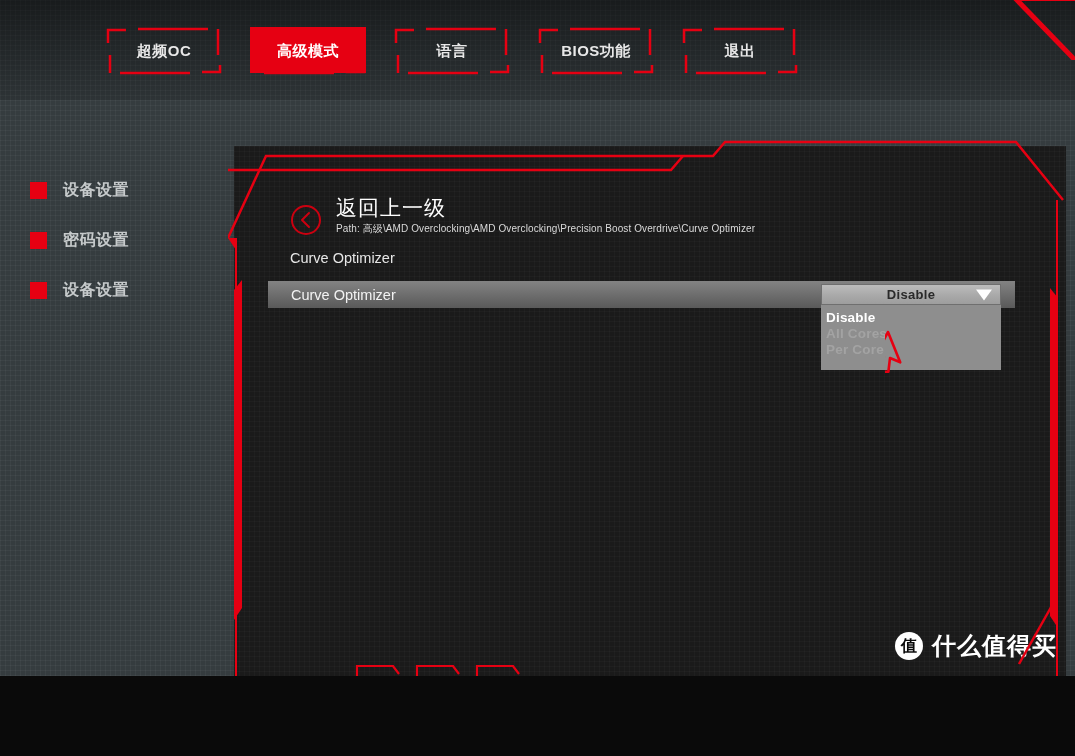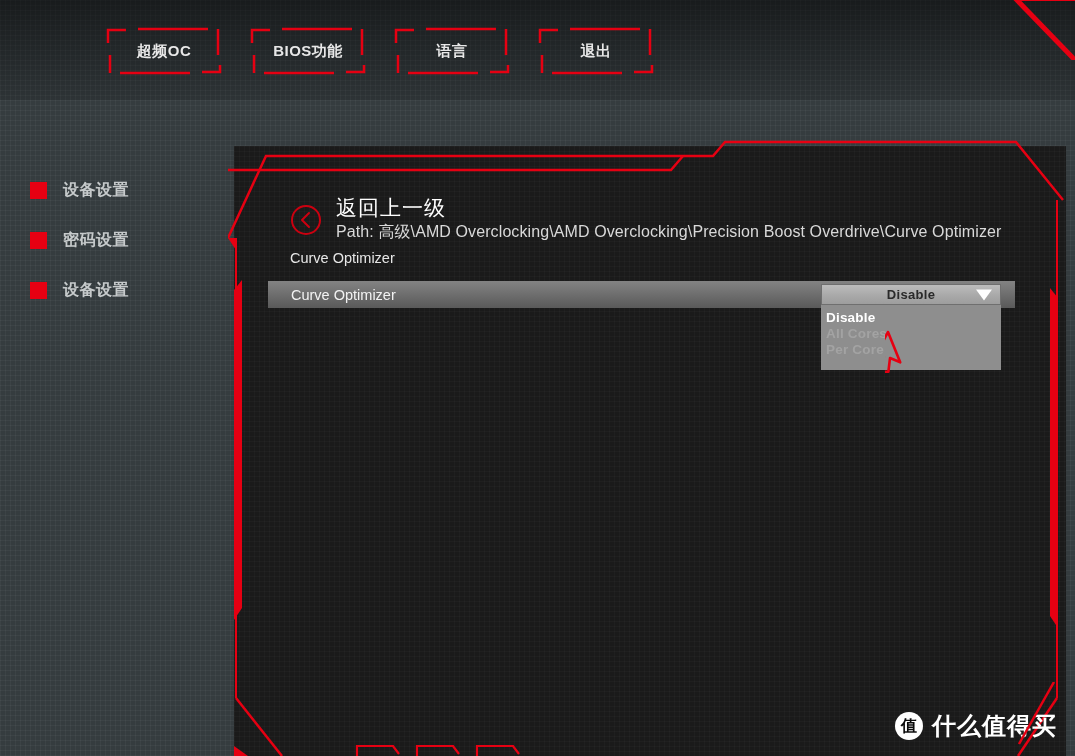--- a/index.html
+++ b/index.html
@@ -8,21 +8,21 @@
     width: 1075px;
     height: 756px;
     overflow: hidden;
     background: #0a0a0a;
     font-family: "Liberation Sans", "DejaVu Sans", sans-serif;
   }
 
   #screen {
     position: relative;
     width: 1075px;
-    height: 756px;
+    height: 676px;
     background-color: #353c3f;
     background-image:
       linear-gradient(rgba(255,255,255,0.035) 1px, transparent 1px),
       linear-gradient(90deg, rgba(255,255,255,0.035) 1px, transparent 1px);
     background-size: 5px 5px, 5px 5px;
     overflow: hidden;
   }
 
   
   #topband {
@@ -141,21 +141,21 @@
     flex: 0 0 32px;
   }
   #back-title {
     font-size: 21px;
     color: #ffffff;
     letter-spacing: 1px;
     line-height: 24px;
     margin-bottom: 2px;
   }
   #back-path {
-    font-size: 16px;
+    font-size: 10px;
     color: #d9d9d9;
     letter-spacing: 0.1px;
     white-space: nowrap;
   }
 
   #section-title {
     position: absolute;
     left: 62px; top: 112px;
     font-size: 14.5px;
     color: #e6e6e6;
@@ -293,33 +293,40 @@
   <div id="tabbar">
 
     <div class="tab">
 
       <svg class="tab-frame" viewBox="0 0 120 52" preserveAspectRatio="none">
         <path d="M4,18 L4,5 L22,5 M34,4 L104,4 M114,4 L114,30 M116,40 L116,47 L98,47 M86,48 L16,48 M6,48 L6,30" stroke="#e60012" stroke-width="2.5" fill="none"></path>
       </svg>
       <span class="tab-label">超频OC</span>
     </div>
 
+    <div class="tab active">
+      <div class="tab-fill"></div>
+      <svg class="tab-frame" viewBox="0 0 120 52" preserveAspectRatio="none">
+        <path d="M4,18 L4,5 L22,5 M34,4 L104,4 M114,4 L114,30 M116,40 L116,47 L98,47 M86,48 L16,48 M6,48 L6,30" stroke="#e60012" stroke-width="2.5" fill="none"></path>
+      </svg>
+      <span class="tab-label">高级模式</span>
+    </div>
 
     <div class="tab">
       <svg class="tab-frame" viewBox="0 0 120 52" preserveAspectRatio="none">
         <path d="M4,18 L4,5 L22,5 M34,4 L104,4 M114,4 L114,30 M116,40 L116,47 L98,47 M86,48 L16,48 M6,48 L6,30" stroke="#e60012" stroke-width="2.5" fill="none"></path>
       </svg>
-      <span class="tab-label">BIOS功能</span>
+      <span class="tab-label">语言</span>
     </div>
 
     <div class="tab">
       <svg class="tab-frame" viewBox="0 0 120 52" preserveAspectRatio="none">
         <path d="M4,18 L4,5 L22,5 M34,4 L104,4 M114,4 L114,30 M116,40 L116,47 L98,47 M86,48 L16,48 M6,48 L6,30" stroke="#e60012" stroke-width="2.5" fill="none"></path>
       </svg>
-      <span class="tab-label">语言</span>
+      <span class="tab-label">BIOS功能</span>
     </div>
 
     <div class="tab">
       <svg class="tab-frame" viewBox="0 0 120 52" preserveAspectRatio="none">
         <path d="M4,18 L4,5 L22,5 M34,4 L104,4 M114,4 L114,30 M116,40 L116,47 L98,47 M86,48 L16,48 M6,48 L6,30" stroke="#e60012" stroke-width="2.5" fill="none"></path>
       </svg>
       <span class="tab-label">退出</span>
     </div>
 
   </div>

